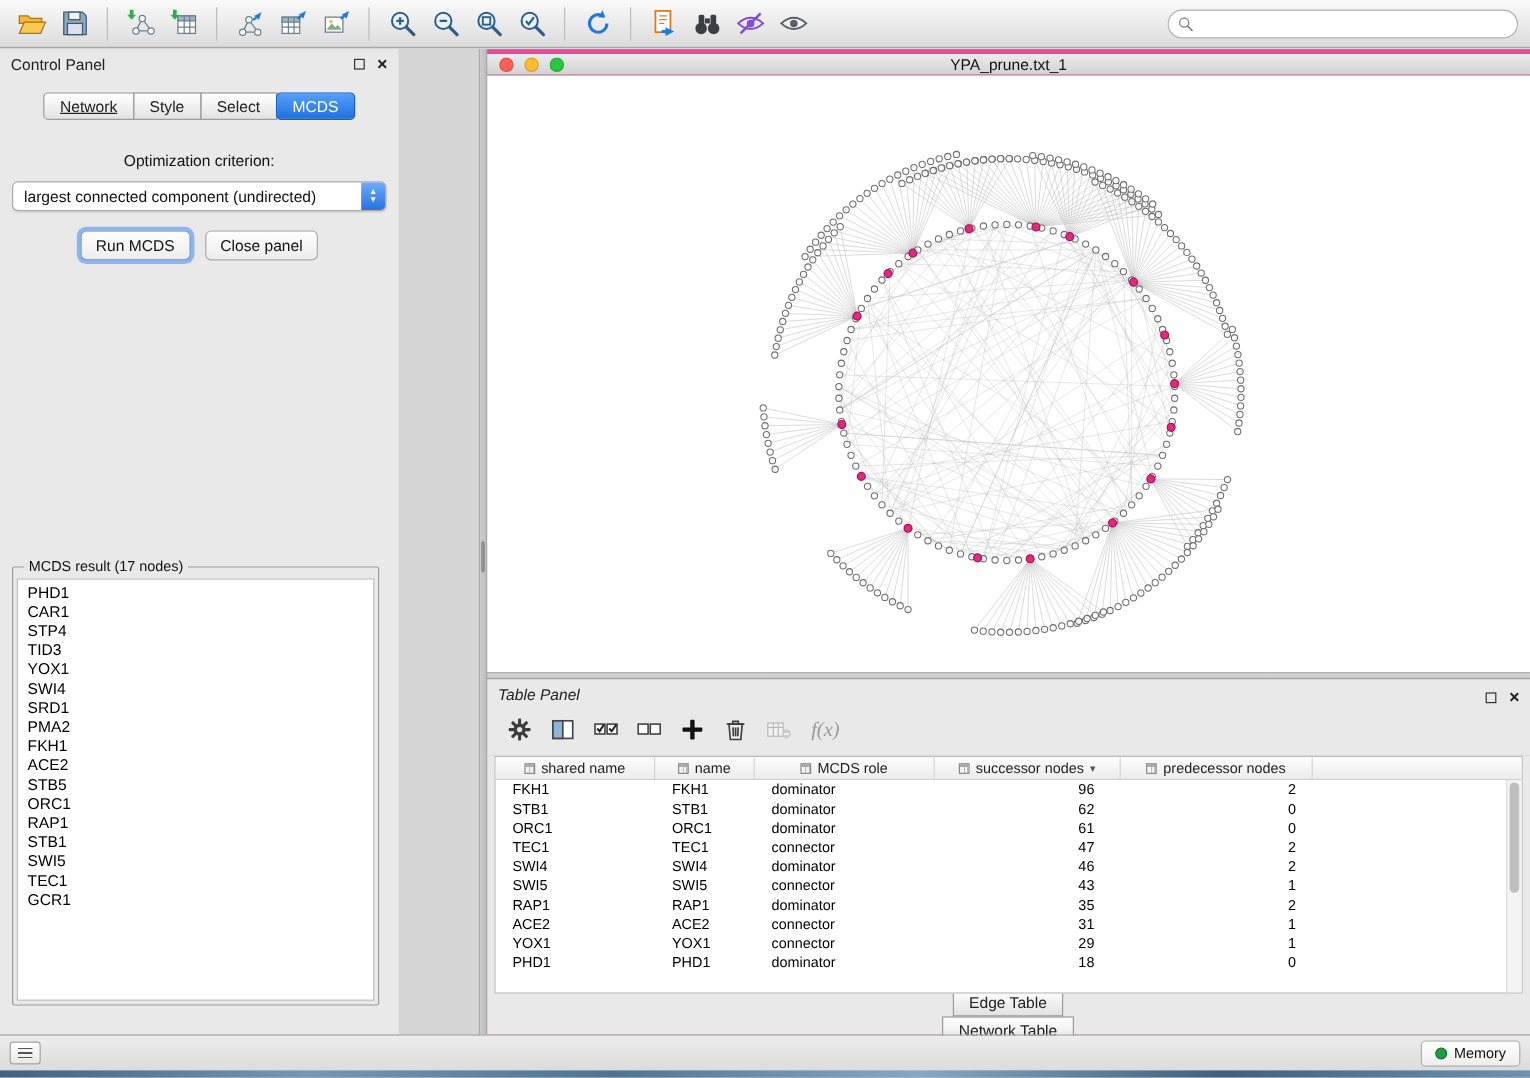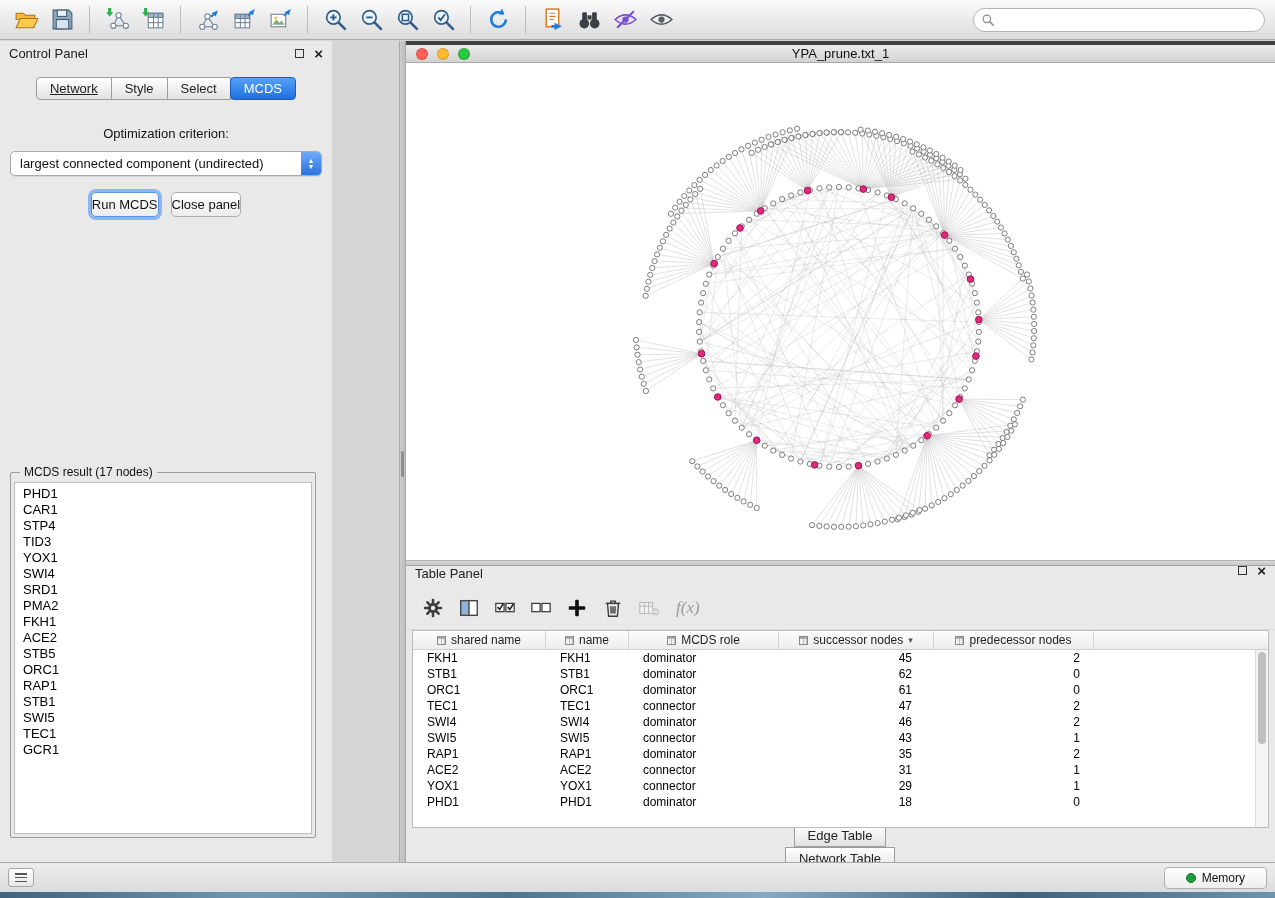--- a/index.html
+++ b/index.html
@@ -16,21 +16,21 @@
   .searchbox { margin-left:auto; position:relative; }
   .searchbox input { width:292px; height:24px; border:1px solid #b3b3b3; border-radius:12px;
     background:#fff; padding:0 10px 0 26px; font-size:13px; outline:none; font-family:"Liberation Sans",sans-serif;}
   .searchbox .mag { position:absolute; left:8px; top:5px; width:14px; height:14px; }
 
   
   .control-panel { position:absolute; left:0; top:41px; width:332px; bottom:36px; background:#e9e9e9; }
   .v-divider { position:absolute; left:399px; top:41px; width:7px; bottom:36px;
     background:linear-gradient(90deg,#cdcdcd,#bdbdbd); border-left:1px solid #a9a9a9; border-right:1px solid #a9a9a9;}
   .v-grip { position:absolute; left:1px; top:410px; width:3px; height:26px; background:#8f8f8f; border-radius:2px; }
-  .right-pane { position:absolute; left:406px; right:0; top:41px; bottom:36px; background:#404040;
+  .right-pane { position:absolute; left:406px; right:0; top:41px; bottom:36px; background:#ec4899;
     display:flex; flex-direction:column; }
 
   
   .panel-titlebar { height:24px; display:flex; align-items:center; padding:0 9px; }
   .panel-title { font-size:13px; color:#222; }
   .win-btns { margin-left:auto; display:flex; align-items:center; gap:10px; }
   .win-float { width:9px; height:9px; border:1.5px solid #333; display:inline-block; }
   .win-close { font-size:15px; font-weight:bold; color:#222; line-height:9px; }
 
   .seg-tabs { display:flex; justify-content:center; margin-top:12px; }
@@ -43,21 +43,21 @@
   .opt-label { text-align:center; margin-top:26px; font-size:13px; color:#111; }
   .dropdown { width:312px; height:25px; margin:10px auto 0 auto; border:1px solid #ababab; border-radius:5px;
     background:#fff; display:flex; align-items:center; position:relative; box-shadow:0 1px 1px rgba(0,0,0,.08); }
   .dd-text { padding-left:9px; font-size:13px; color:#111; flex:1; white-space:nowrap; overflow:hidden; }
   .dd-stepper { width:20px; height:23px; background:linear-gradient(#6faaf8,#2a72e2); border-radius:0 4px 4px 0;
     display:flex; flex-direction:column; align-items:center; justify-content:center; color:#fff; }
   .dd-stepper span { font-size:7px; line-height:6px; }
 
   .btn-row { display:flex; justify-content:center; gap:12px; margin-top:16px; }
   .mac-btn { border:1px solid #adadad; border-radius:5px; background:linear-gradient(#ffffff,#ececec);
-    padding:4px 0; font-size:13px; color:#111; }
+    padding:4px 12px; font-size:13px; color:#111; }
   .mac-btn.focused { box-shadow:0 0 0 3px rgba(64,140,245,.55); border-color:#5a92e8; }
 
   fieldset.mcds-group { position:absolute; left:10px; right:16px; top:424px; bottom:24px;
     border:1px solid #9c9c9c; border-radius:2px; padding:3px; }
   fieldset.mcds-group legend { font-size:12px; padding:0 4px; margin-left:6px; color:#111; }
   .mcds-list { background:#fff; border:1px solid #bdbdbd; width:100%; height:100%; overflow:hidden; padding:3px 0; }
   .mcds-item { font-size:13px; line-height:16px; padding-left:8px; color:#000; }
 
   
   .net-gap { height:4px; }
@@ -65,21 +65,21 @@
     position:relative; display:flex; align-items:center; justify-content:center; }
   .net-title { font-size:13px; color:#111; }
   .traffic { position:absolute; left:10px; top:3px; display:flex; gap:9px; }
   .light { width:12px; height:12px; border-radius:50%; border:1px solid rgba(0,0,0,.15); }
   .net-view { height:497px; background:#fff; position:relative; }
   .net-view svg { display:block; }
   .h-splitter { height:6px; background:linear-gradient(#d9d9d9,#c7c7c7); border-top:1px solid #b2b2b2; border-bottom:1px solid #a6a6a6; }
 
   
   .table-panel { flex:1; background:#e9e9e9; display:flex; flex-direction:column; }
-  .tp-titlebar { height:20px; display:flex; align-items:flex-start; padding:0 9px; }
+  .tp-titlebar { height:20px; display:flex; align-items:flex-end; padding:0 9px;font-style:italic; }
   .tp-toolbar { height:44px; display:flex; align-items:center; padding-left:16px; gap:14px; border-bottom:1px solid #dcdcdc; }
   .tpi { width:22px; height:22px; }
   .fx { font-family:"Liberation Serif", serif; font-style:italic; font-size:17px; color:#9a9a9a; margin-left:2px; }
   .table-wrap { flex:1; margin:0 6px 4px 6px; background:#fff; border:1px solid #bcbcbc; position:relative; overflow:hidden; }
   .thead { display:flex; height:19px; background:linear-gradient(#fdfdfd,#ececec); border-bottom:1px solid #cfcfcf;align-items:center; }
   .th { display:flex; align-items:center; justify-content:center; gap:5px; font-size:12px; color:#222;
     border-right:1px solid #d4d4d4; height:100%; }
   .th-icon { width:9px; height:9px; border:1px solid #8a8a8a; background:
      linear-gradient(#aaa 0 2px, transparent 2px),
      linear-gradient(90deg, transparent 0 3px, #bbb 3px 4px, transparent 4px 6px, #bbb 6px 7px, transparent 7px); }
@@ -95,21 +95,21 @@
   .vthumb { position:absolute; top:2px; left:2px; width:8px; height:92px; background:#bfbfbf; border-radius:4px; }
   .tp-tabs { height:30px; display:flex; justify-content:center; align-items:center;flex-direction:column; }
 
   
   .statusbar { position:absolute; left:0; right:0; bottom:6px; height:30px; background:linear-gradient(#ededed,#dcdcdc);
     border-top:1px solid #ababab; display:flex; align-items:center; padding:0 8px; }
   .list-btn { width:26px; height:19px; border:1px solid #a5a5a5; border-radius:3px; background:linear-gradient(#fff,#e8e8e8);
     display:flex; align-items:center; justify-content:center; }
   .list-glyph { width:12px; height:9px; background:repeating-linear-gradient(#555 0 1.5px, transparent 1.5px 3.75px); }
   .memory-btn { margin-left:auto; display:flex; align-items:center; gap:6px; border:1px solid #b0b0b0; border-radius:4px;
-    background:linear-gradient(#ffffff,#ededed); padding:3px 21px; font-size:12px; color:#111; }
+    background:linear-gradient(#ffffff,#ededed); padding:3px 11px; font-size:12px; color:#111; }
   .dot { width:10px; height:10px; border-radius:50%; background:#1d9e3f; border:1px solid #12712a; }
   .desktop-strip { position:absolute; left:0; right:0; bottom:0; height:6px;
     background:linear-gradient(90deg,#41637d,#7298b2,#4e7590,#85a9c2,#3f617b,#6d93ae); }
 </style>
 </head>
 <body>
 
 <div class="toolbar">
   <div class="tbtn">
     <svg class="tbi" viewBox="0 0 24 24">
@@ -1082,21 +1082,21 @@
           <div class="th col4">
             <span class="th-icon"></span>
             <span>predecessor nodes</span>
           </div>
         </div>
       <div class="tbody" id="tbl-body">
           <div class="tr">
             <div class="td col0">FKH1</div>
             <div class="td col1">FKH1</div>
             <div class="td col2">dominator</div>
-            <div class="td col3 num">45</div>
+            <div class="td col3 num">96</div>
             <div class="td col4 num">2</div>
           </div>
           <div class="tr">
             <div class="td col0">STB1</div>
             <div class="td col1">STB1</div>
             <div class="td col2">dominator</div>
             <div class="td col3 num">62</div>
             <div class="td col4 num">0</div>
           </div>
           <div class="tr">

